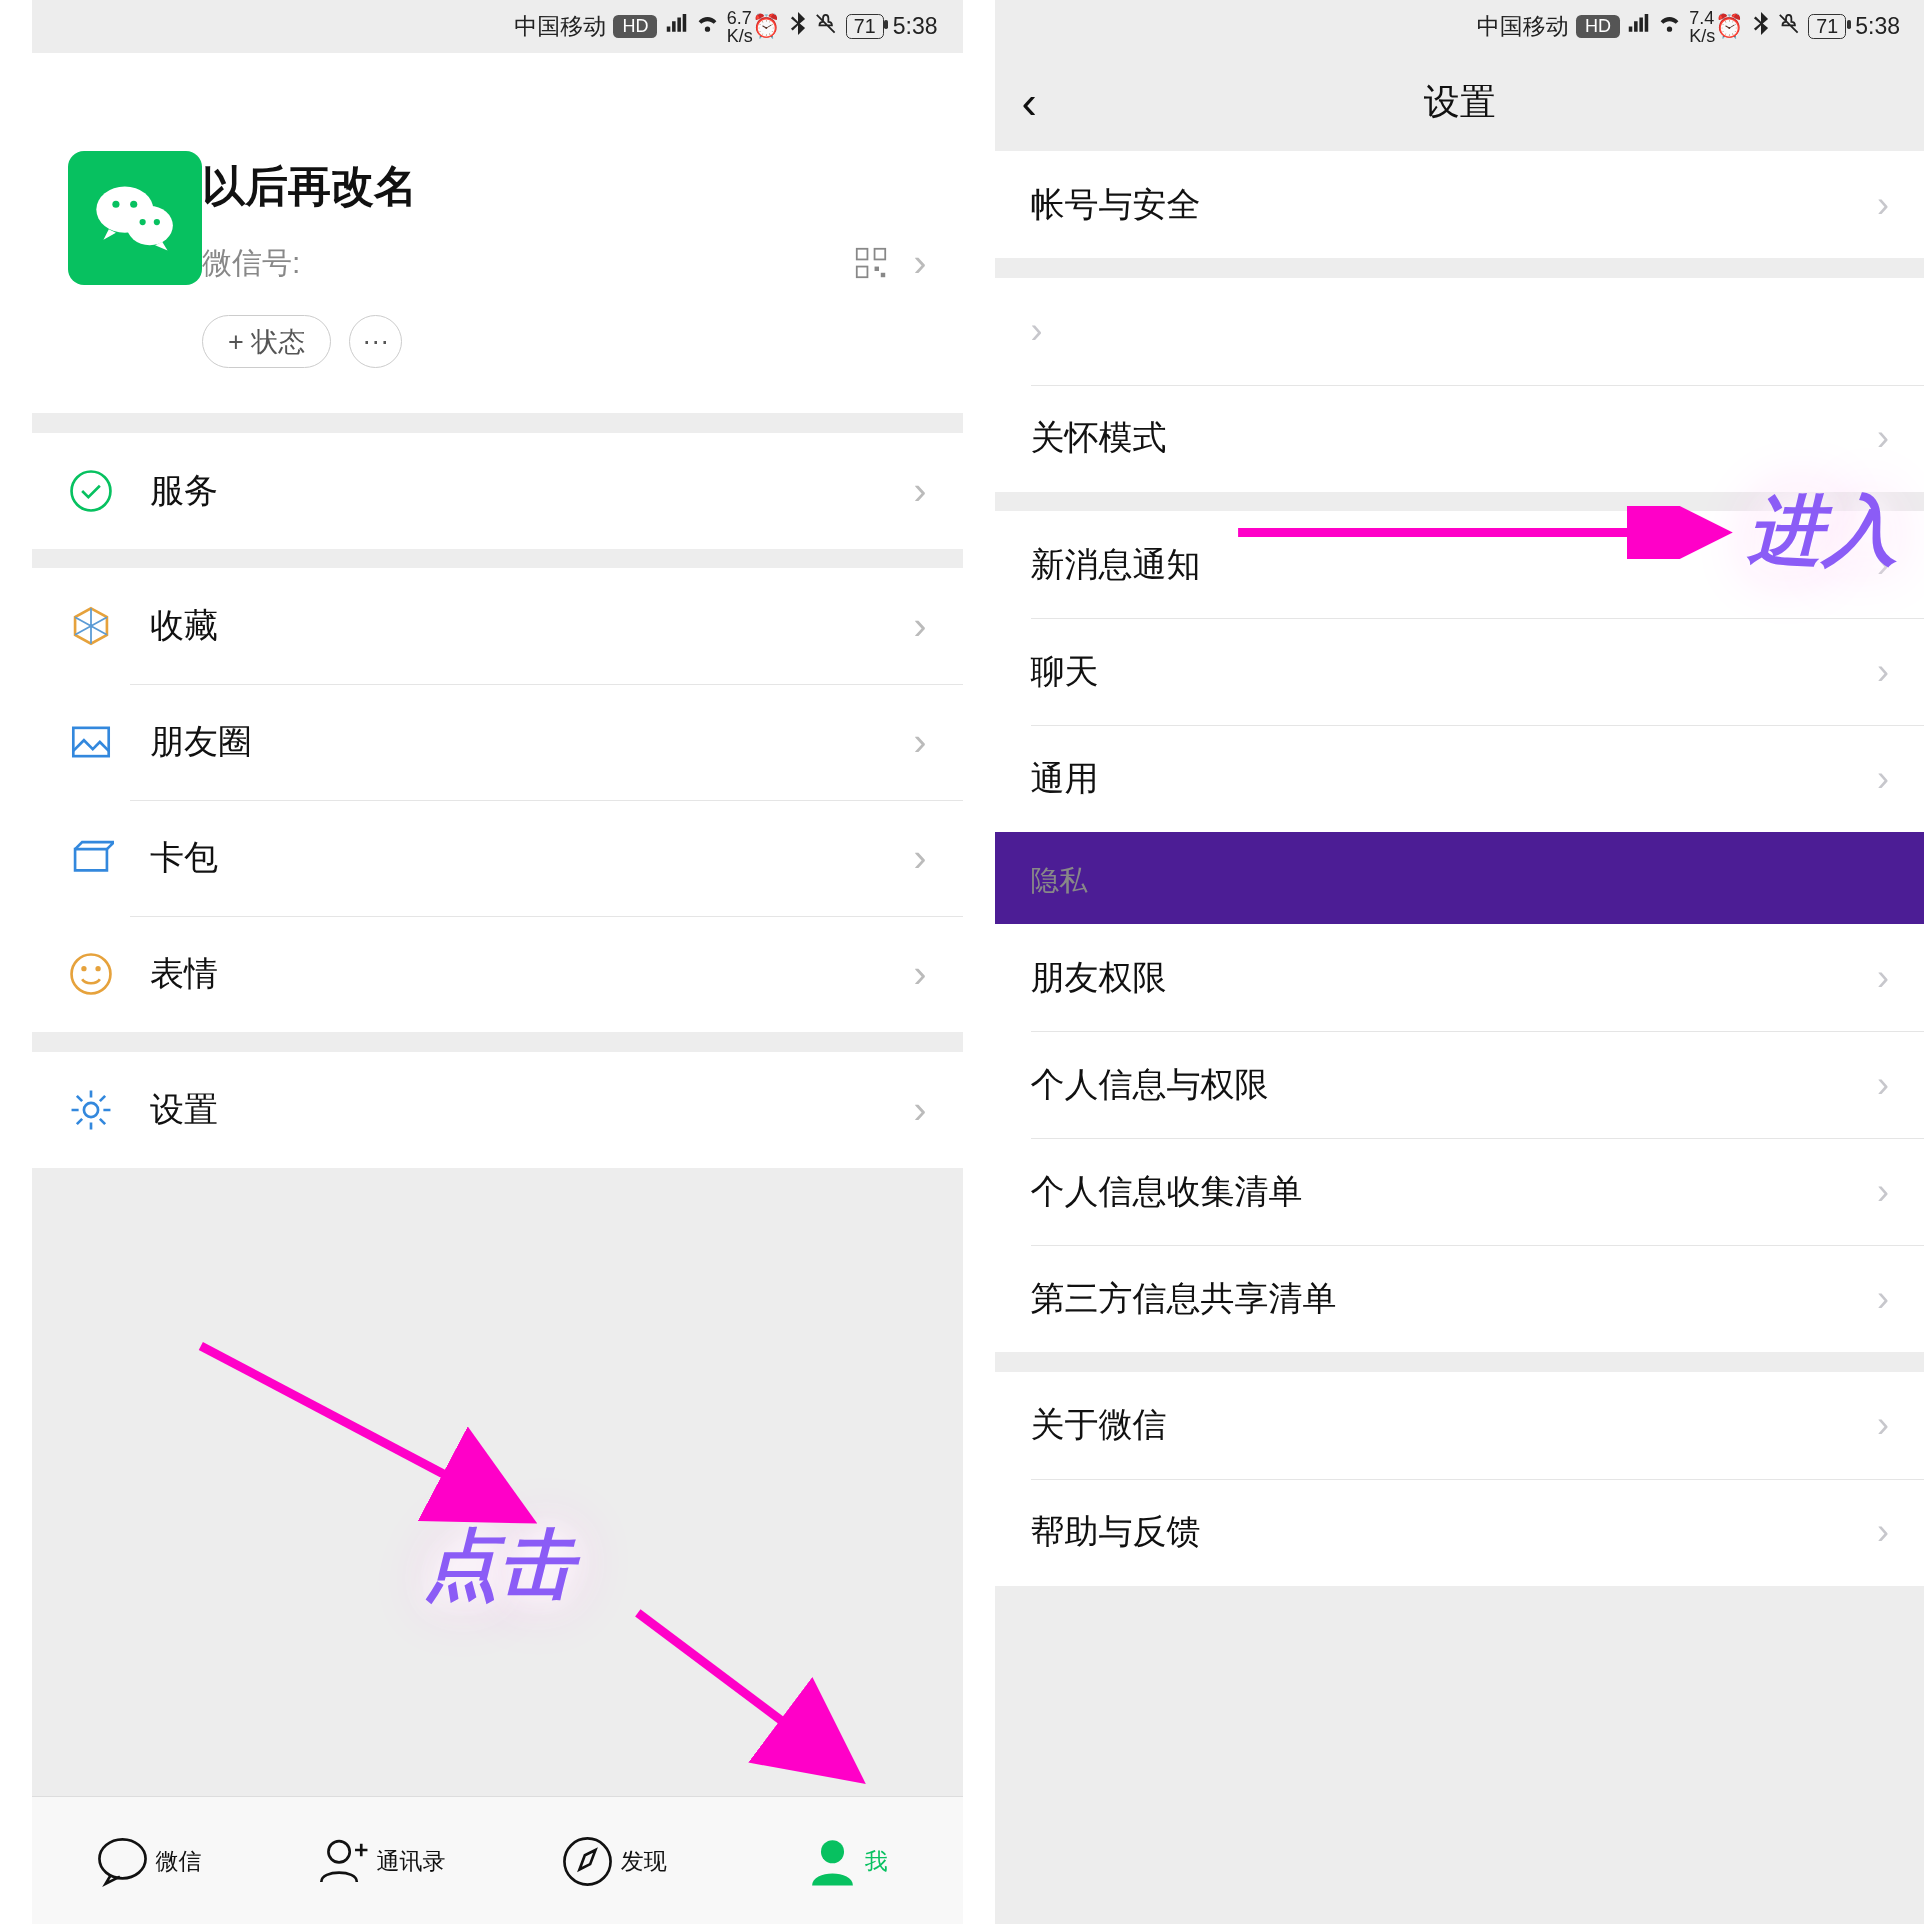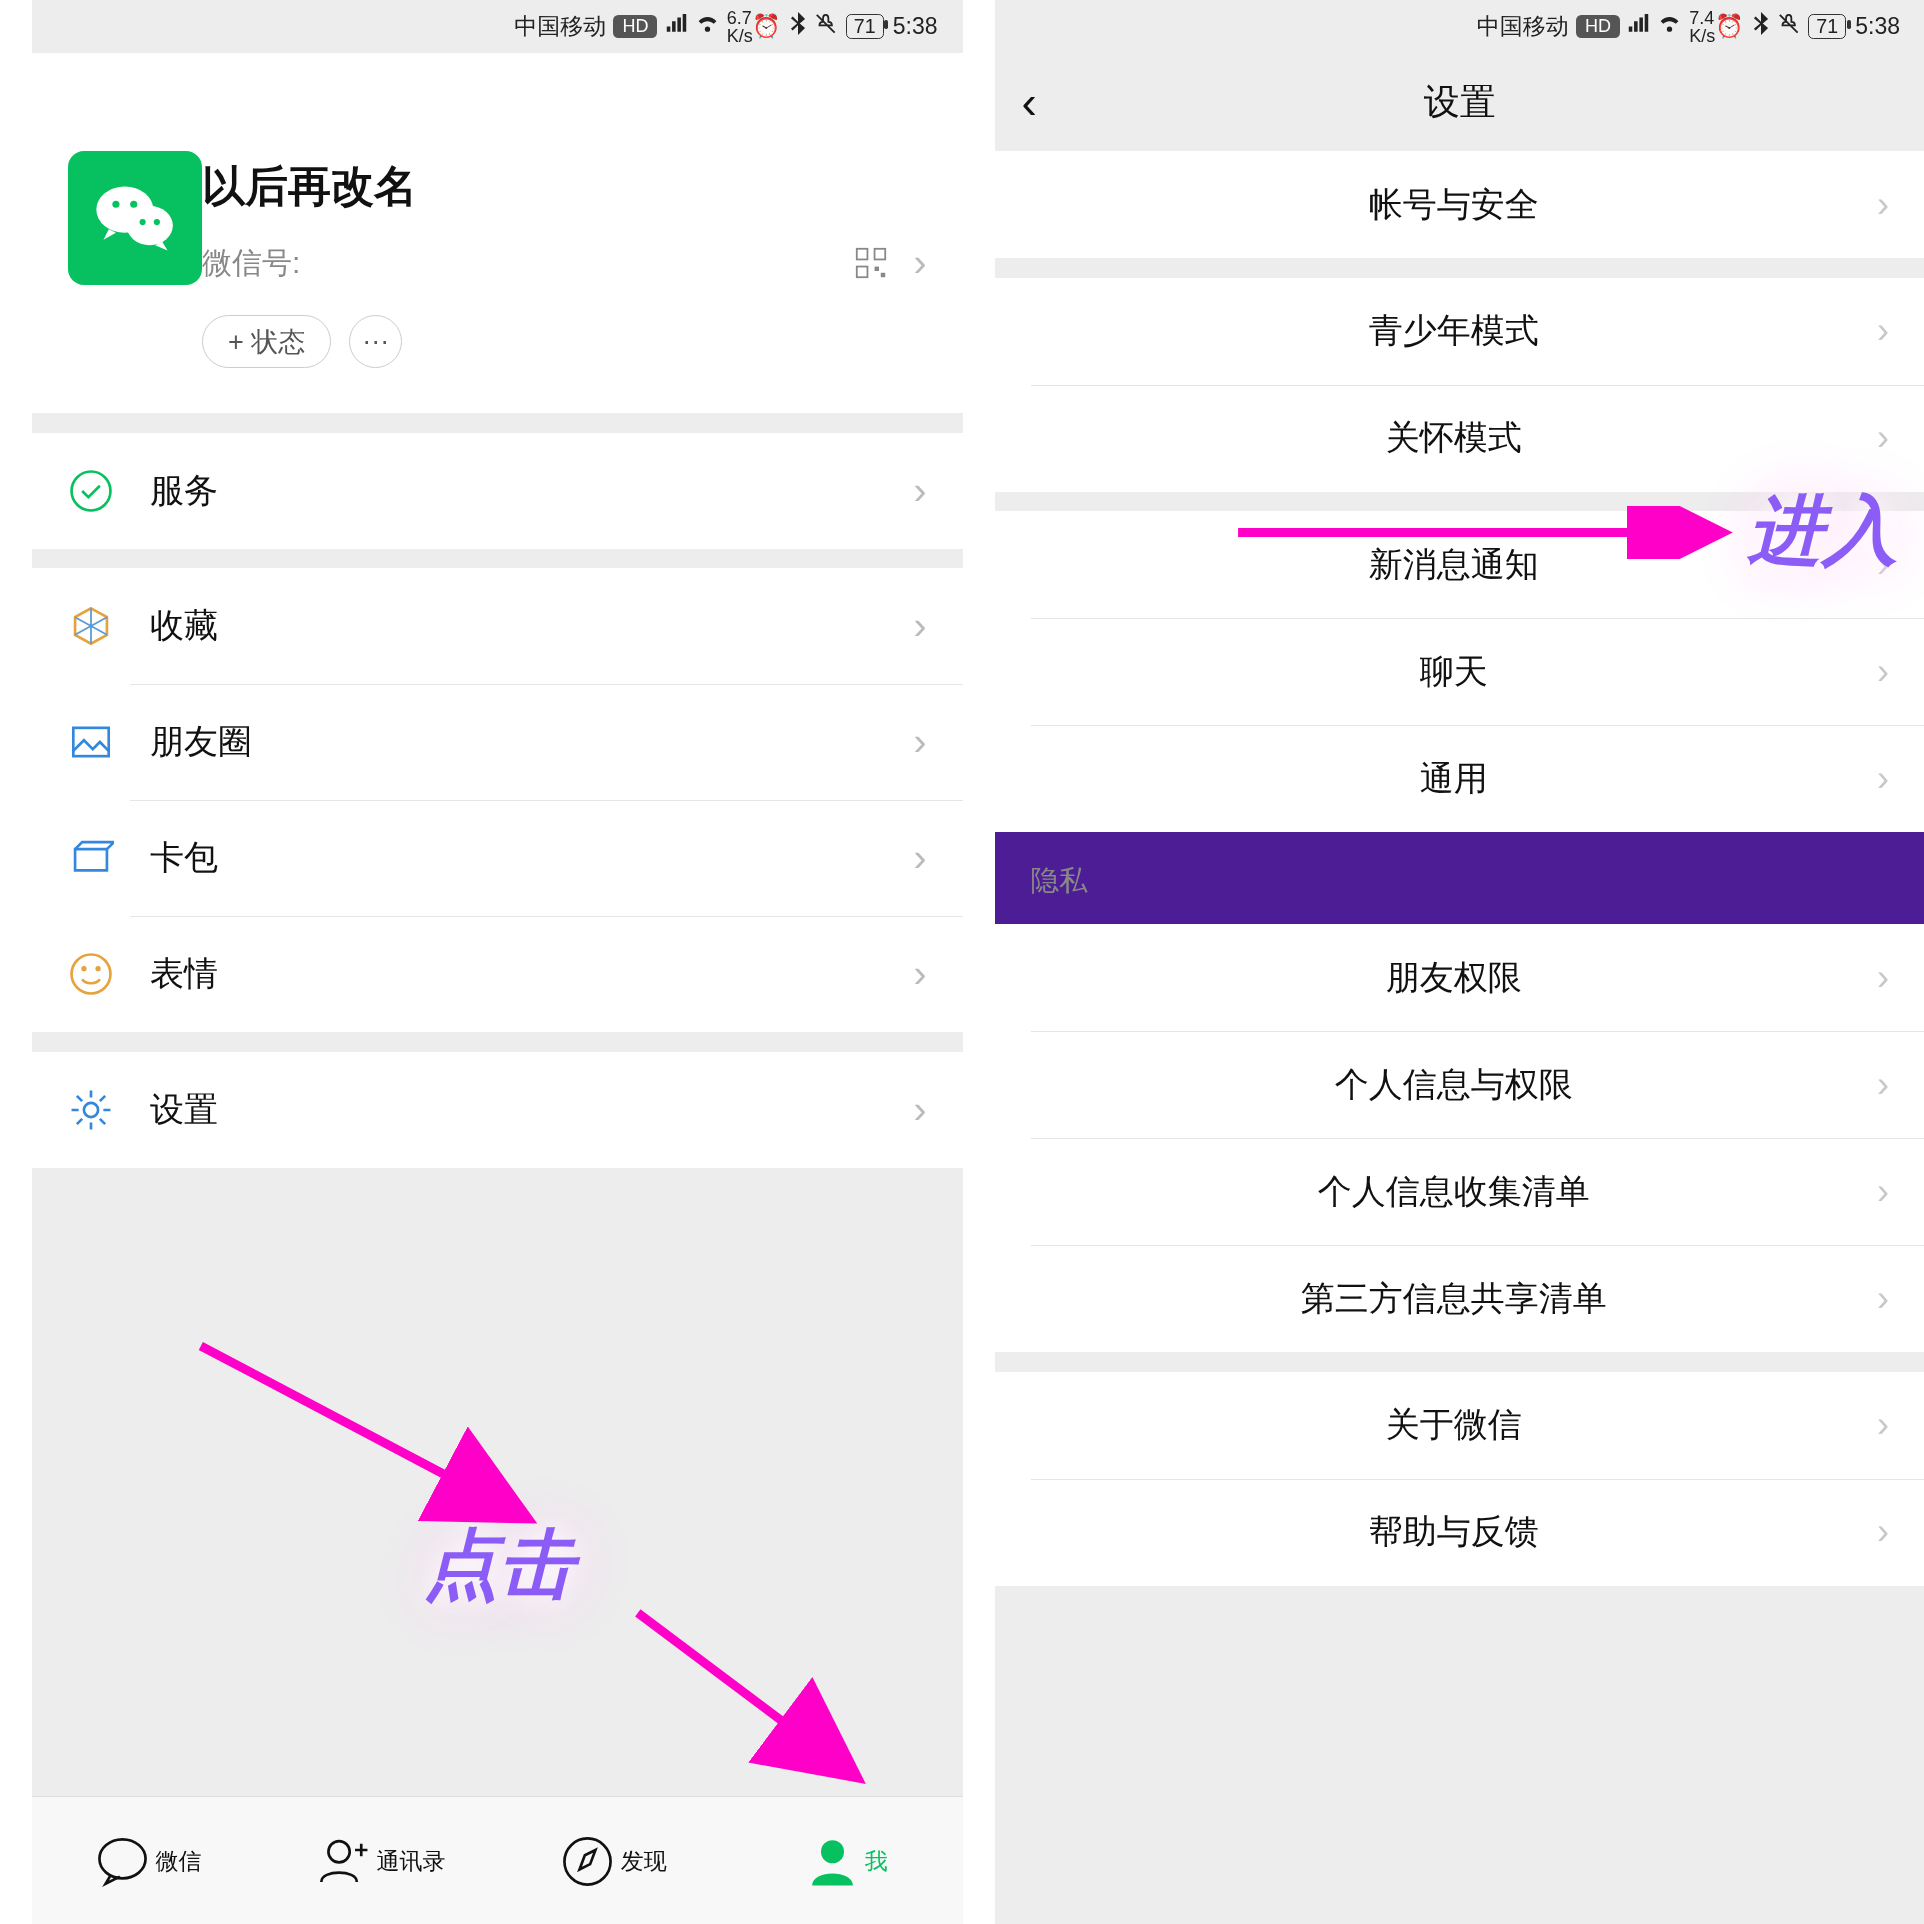--- a/index.html
+++ b/index.html
@@ -82,21 +82,21 @@
   .tab.active .tlabel{color:#07c160;}
 
   
   .navbar{
     height:98px;background:#ededed;display:flex;align-items:center;padding:0 27px;position:relative;
   }
   .navbar .back{font-size:46px;color:#111;}
   .navbar .title{position:absolute;left:0;right:0;text-align:center;font-size:36px;color:#111;}
 
   .srow{
-    background:#fff;height:107px;display:flex;align-items:center;padding:0 36px;position:relative;text-align:center;
+    background:#fff;height:107px;display:flex;align-items:center;padding:0 36px;position:relative;
   }
   .srow .slabel{font-size:34px;color:#111;flex:1;}
   .srow .chev{color:#c7c7cc;font-size:36px;}
   .srow.with-top::before{
     content:"";position:absolute;left:36px;right:0;top:0;height:0.9px;background:#e5e5e5;
   }
   .section-header{
     background:#4c1d95;height:92px;display:flex;align-items:flex-end;padding:0 36px 24px;font-size:28.5px;color:#888;
   }
 
@@ -335,21 +335,20 @@
     <span class="title">设置</span>
   </div>
 
   <div class="srow">
     <span class="slabel">帐号与安全</span>
     <span class="chev">›</span>
   </div>
   <div class="divider-gap"></div>
 
   <div class="srow">
-    <span class="slabel">青少年模式</span>
     <span class="chev">›</span>
   </div>
   <div class="srow with-top">
     <span class="slabel">关怀模式</span>
     <span class="chev">›</span>
   </div>
   <div class="divider-gap"></div>
 
   <div class="srow">
     <span class="slabel">新消息通知</span>

